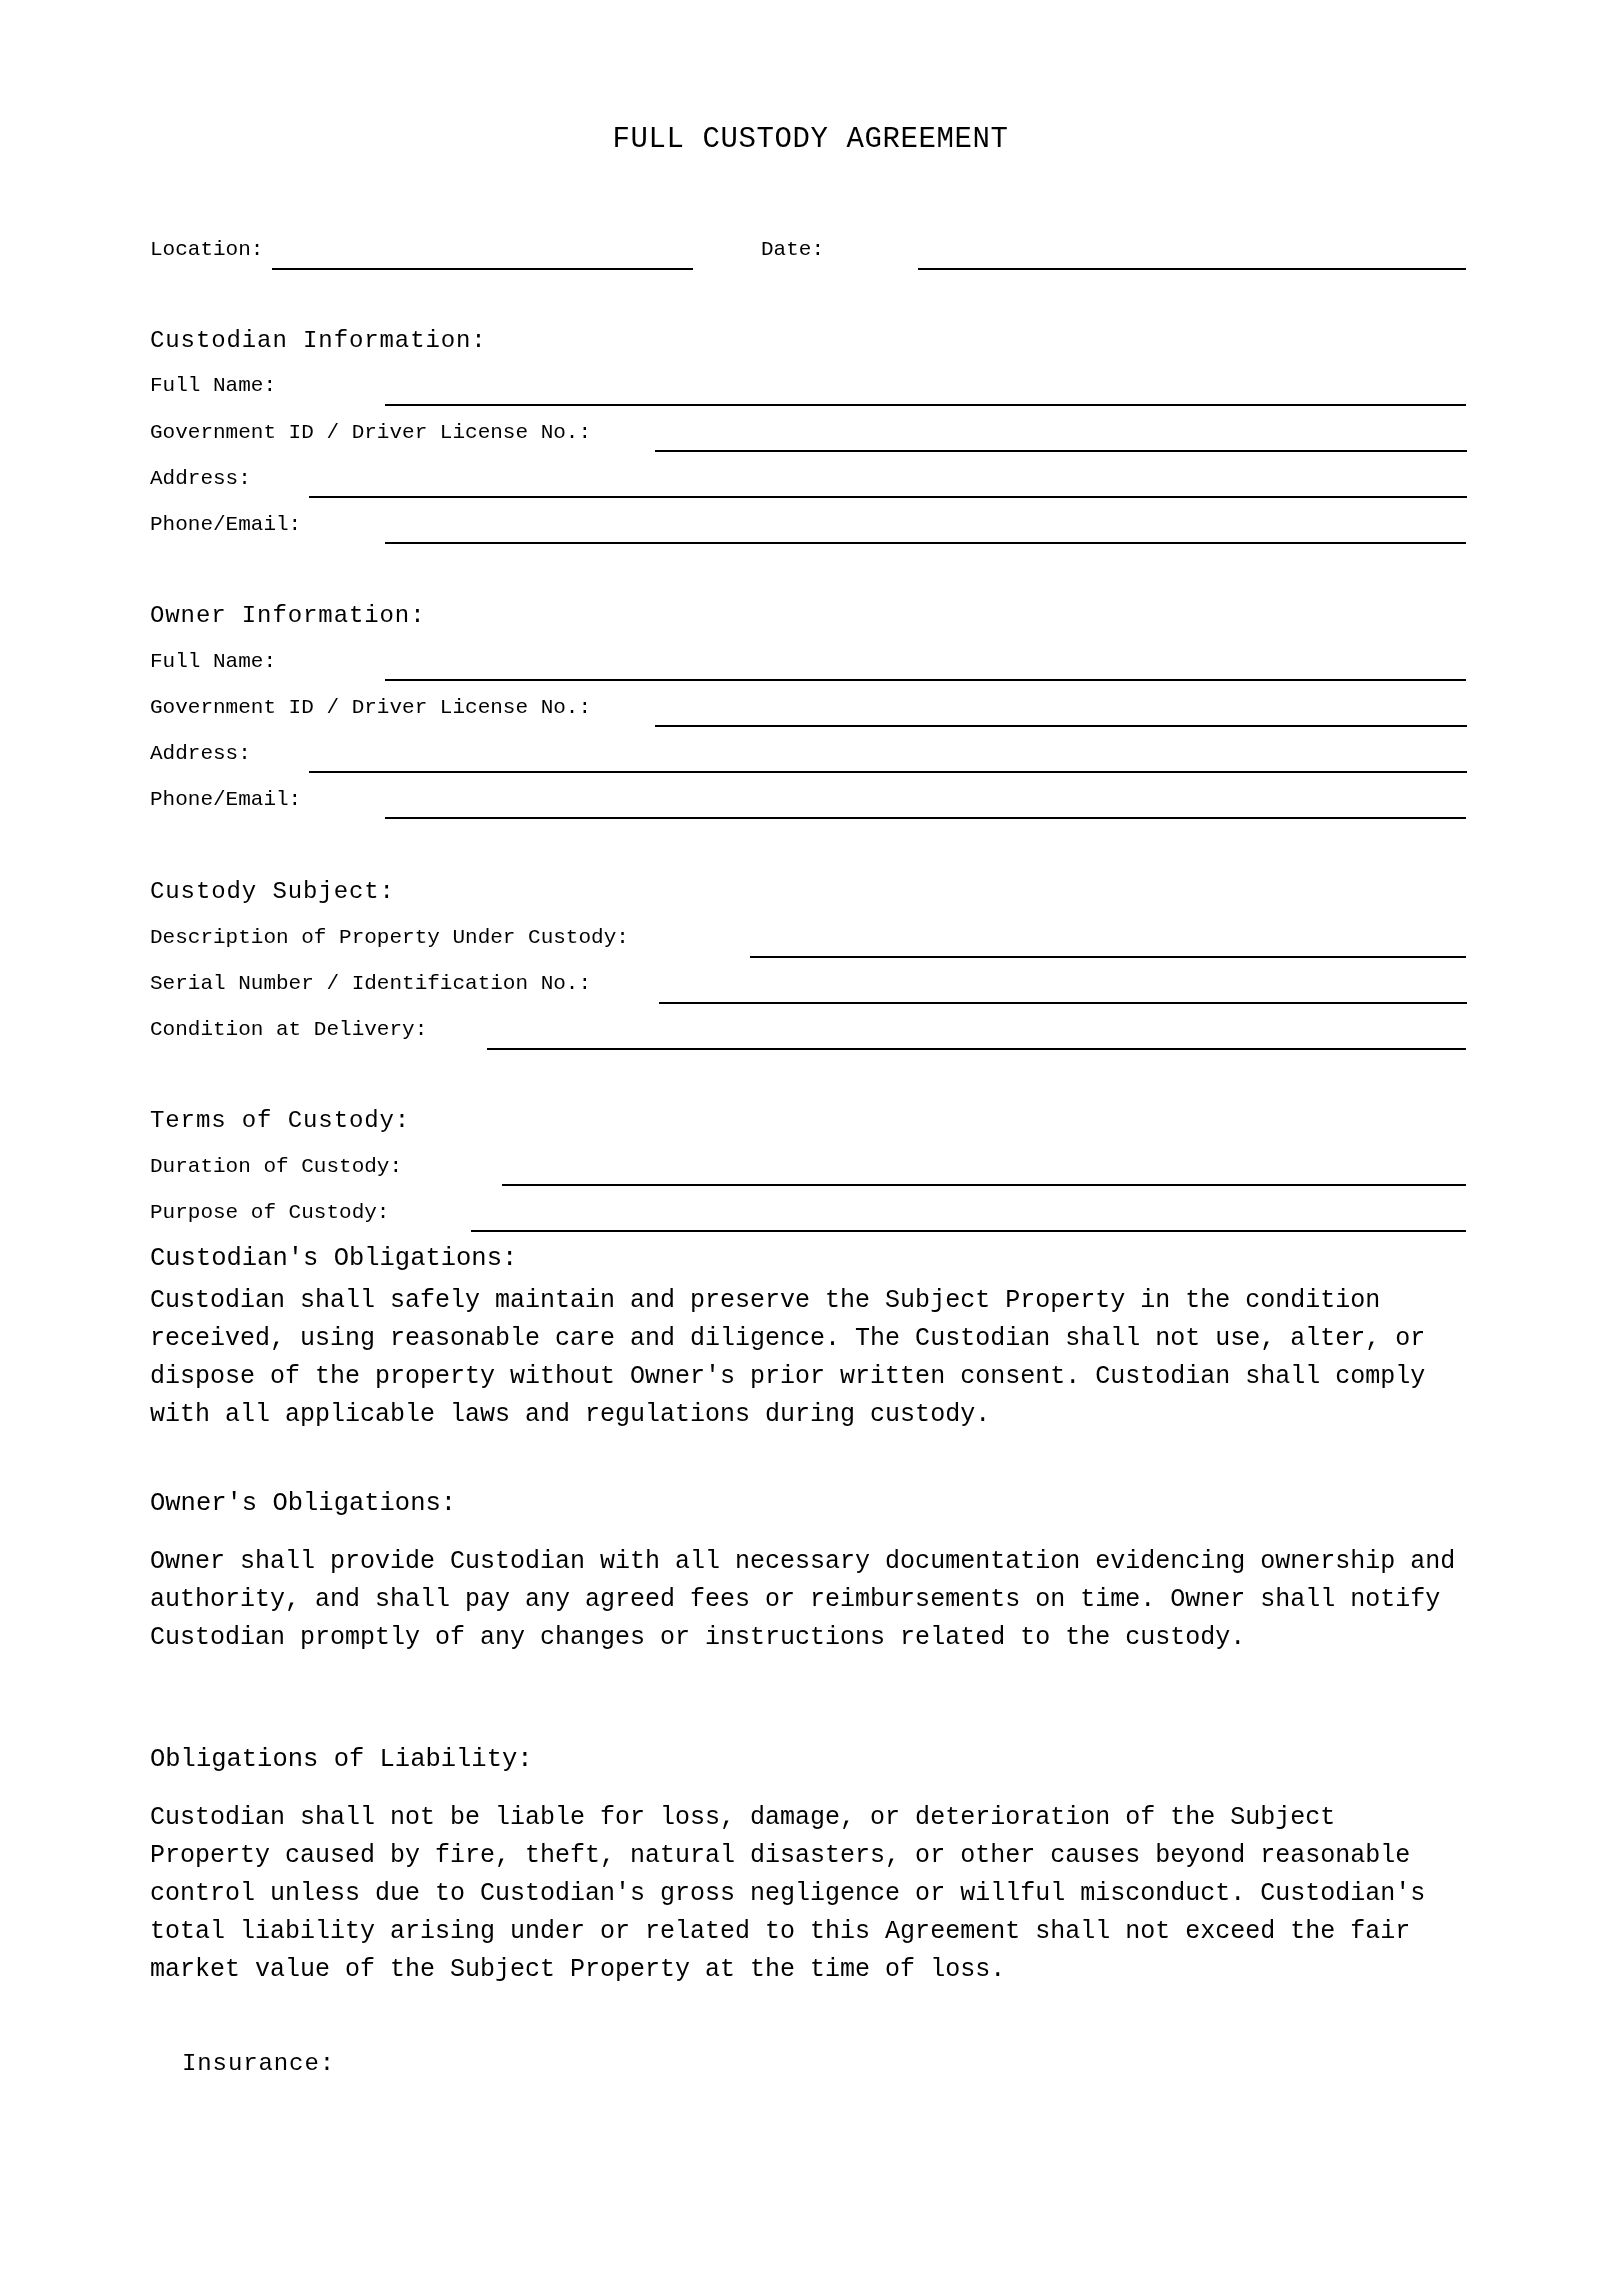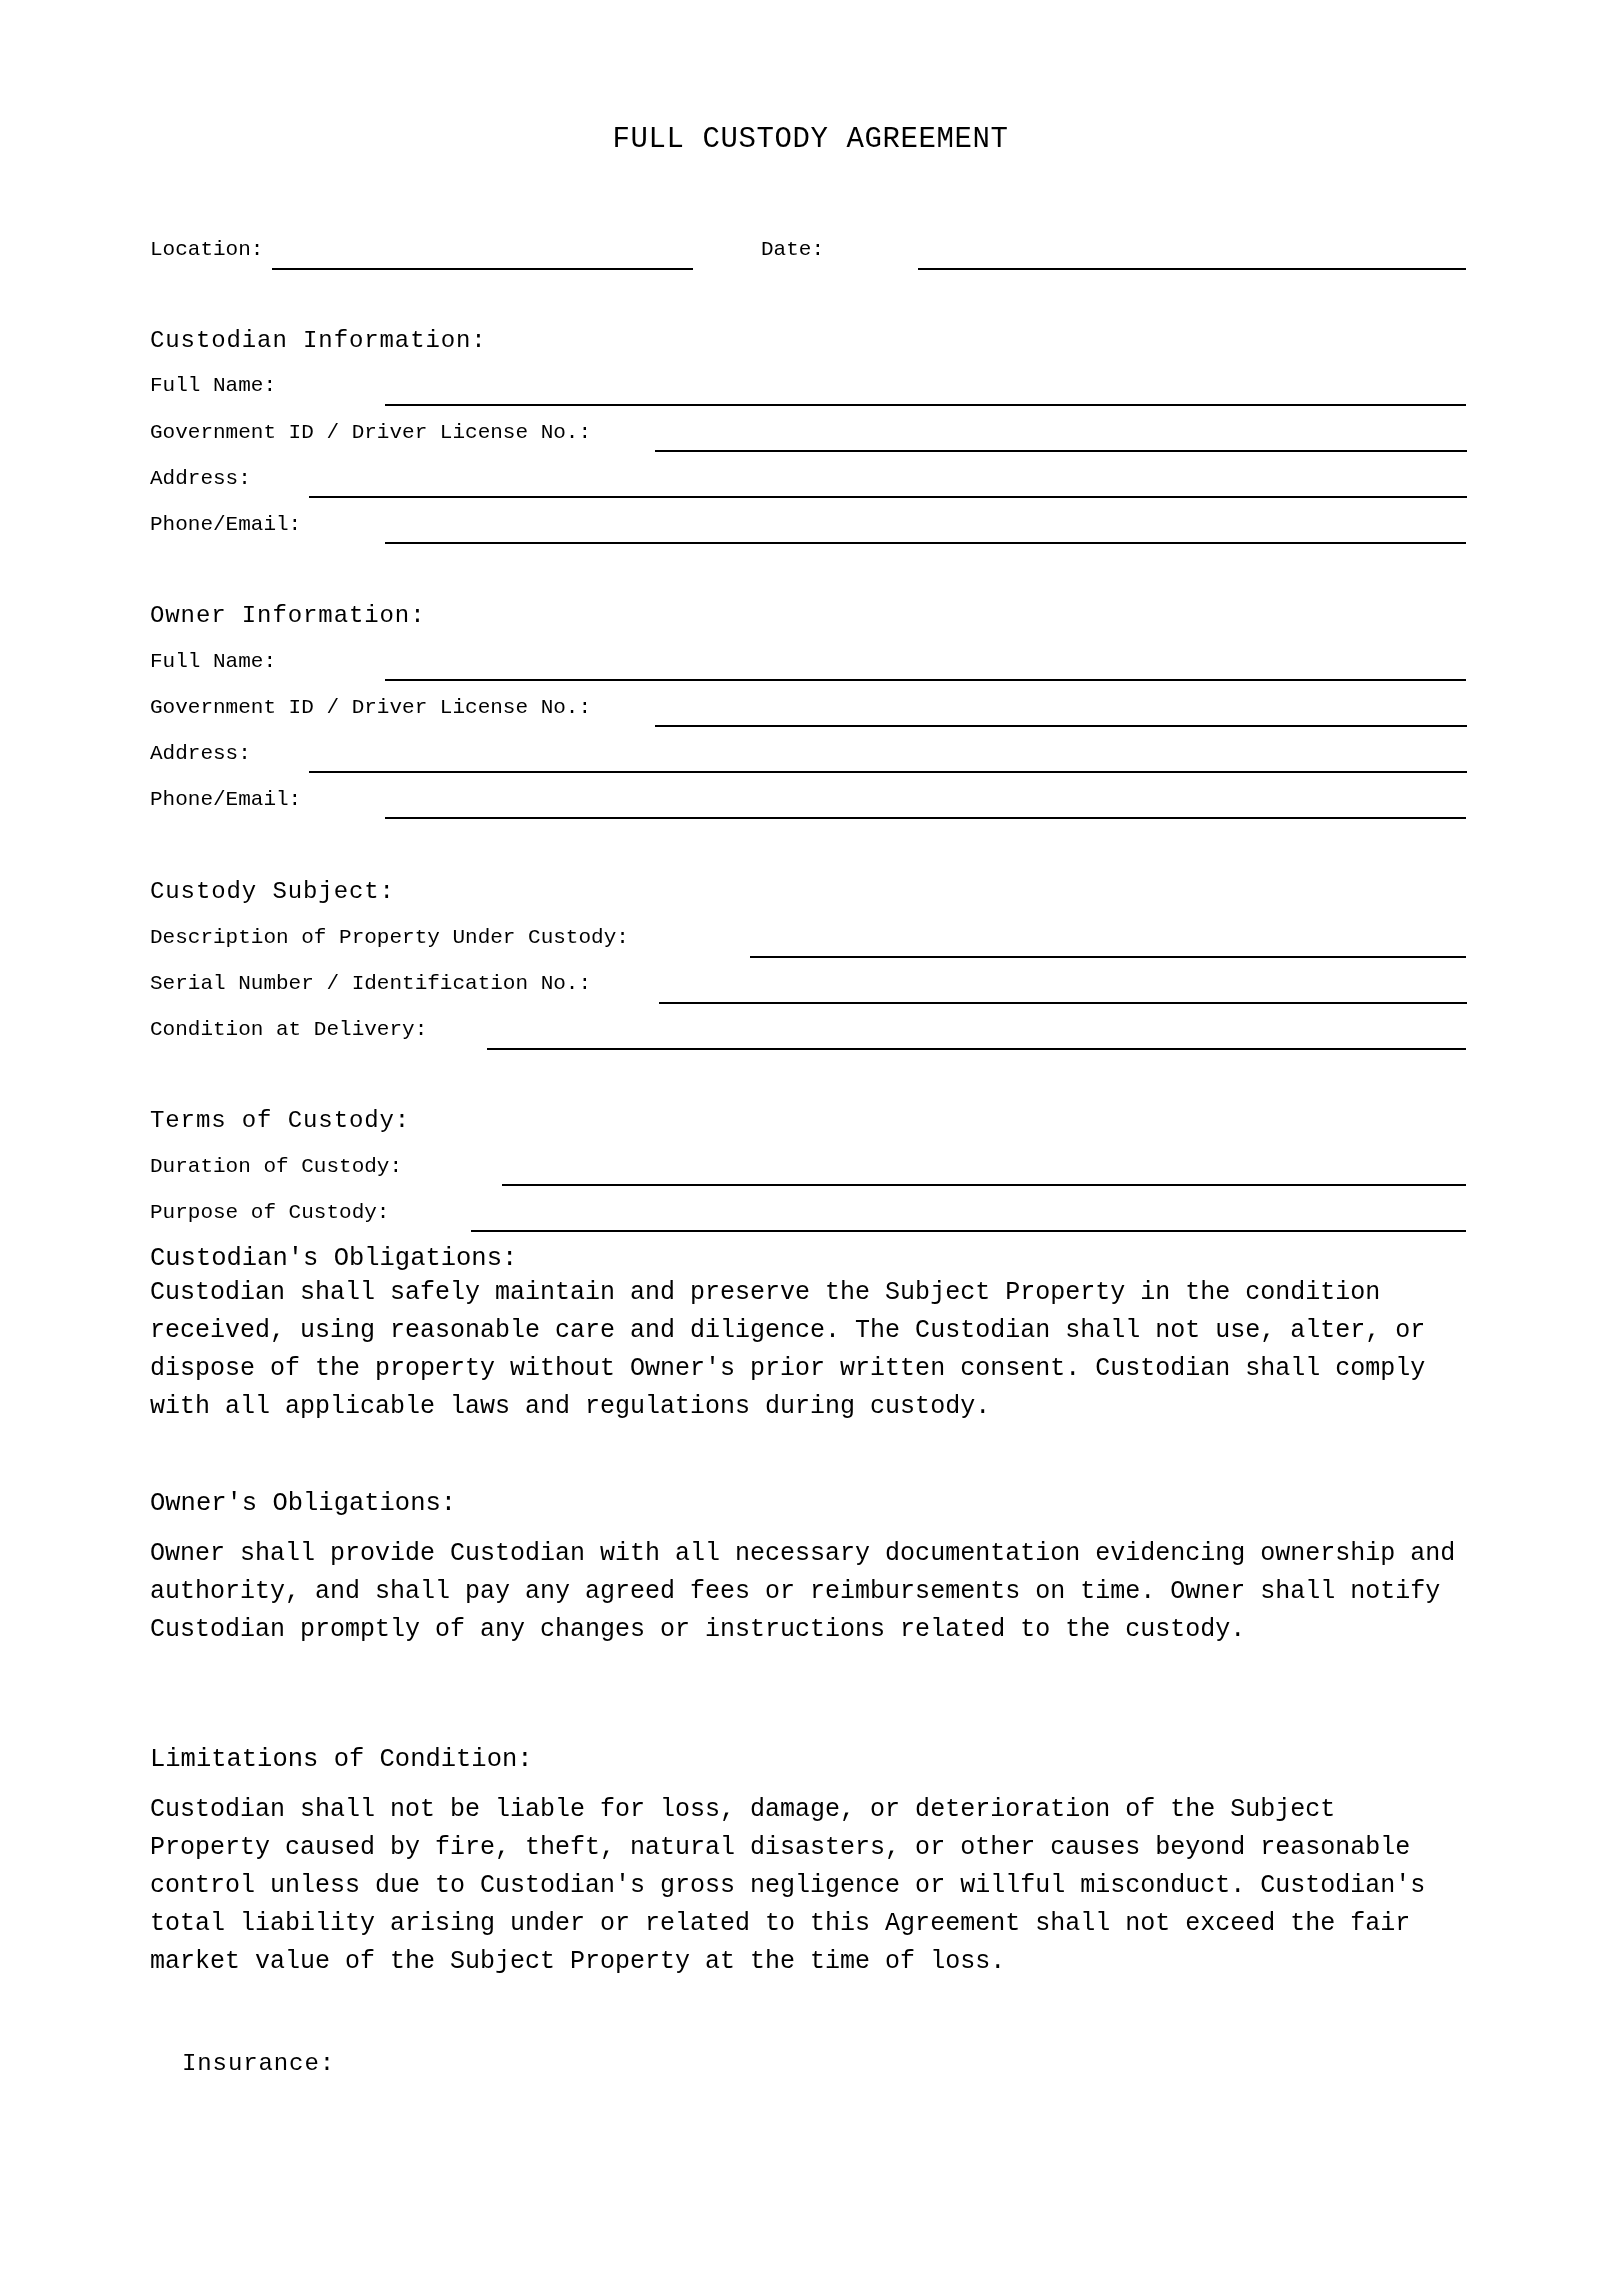--- a/index.html
+++ b/index.html
@@ -65,20 +65,21 @@
     border-top: 2.9px solid #000000;
   }
 
   
   .para {
     position: absolute;
     font-size: 25px;
     line-height: 38px;
     text-align: left;
     white-space: normal;
+    margin-top: 8px;
   }
 </style>
 </head>
 <body>
 
 <div class="page">
 
   <div class="doc-title">FULL CUSTODY AGREEMENT</div>
 
   <div class="lbl" style="left:150px; top:235px;">Location:</div>
@@ -133,19 +134,19 @@
 
   <div class="lbl" style="left:150px; top:1198px;">Purpose of Custody:</div>
   <div class="rule" style="left:471px; top:1230px; width:995px;"></div>
 
   <div class="sub-head" style="left:150px; top:1244px;">Custodian's Obligations:</div>
   <div class="para" style="left:150px; top:1274px; width:1318px;">Custodian shall safely maintain and preserve the Subject Property in the condition received, using reasonable care and diligence. The Custodian shall not use, alter, or dispose of the property without Owner's prior written consent. Custodian shall comply with all applicable laws and regulations during custody.</div>
 
   <div class="sub-head" style="left:150px; top:1489px;">Owner's Obligations:</div>
   <div class="para" style="left:150px; top:1535px; width:1318px;">Owner shall provide Custodian with all necessary documentation evidencing ownership and authority, and shall pay any agreed fees or reimbursements on time. Owner shall notify Custodian promptly of any changes or instructions related to the custody.</div>
 
-  <div class="sub-head" style="left:150px; top:1745px;">Limitations of Condition:</div>
+  <div class="sub-head" style="left:150px; top:1745px;">Obligations of Liability:</div>
   <div class="para" style="left:150px; top:1791px; width:1318px;">Custodian shall not be liable for loss, damage, or deterioration of the Subject Property caused by fire, theft, natural disasters, or other causes beyond reasonable control unless due to Custodian's gross negligence or willful misconduct. Custodian's total liability arising under or related to this Agreement shall not exceed the fair market value of the Subject Property at the time of loss.</div>
 
   <div class="section-head" style="left:150px; top:2049px;margin-left:32px;">Insurance:</div>
 
 </div>
 
 
 </body></html>

